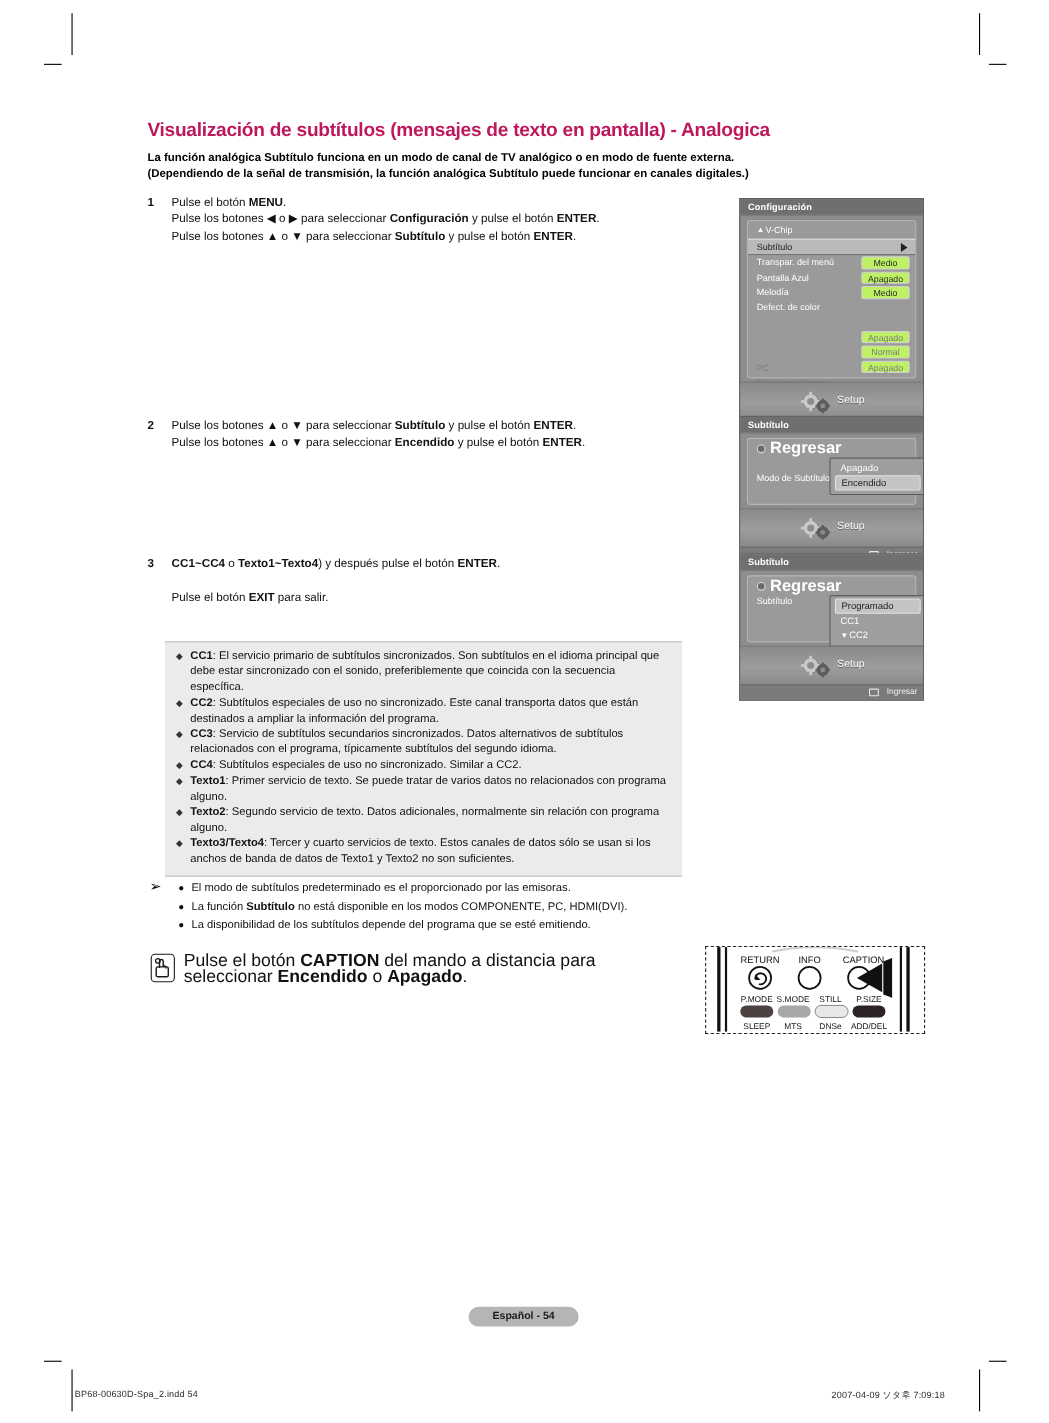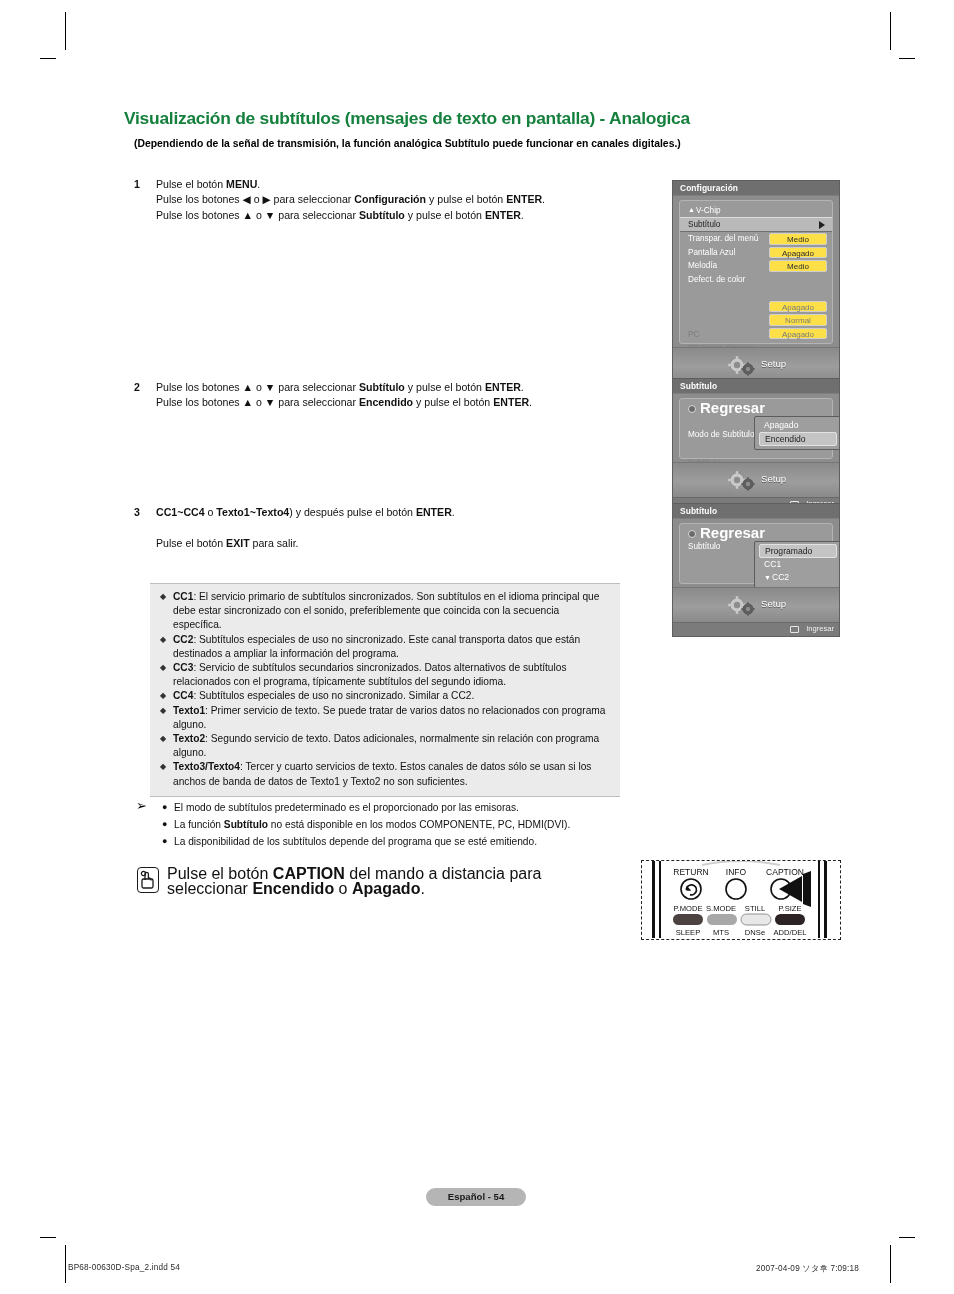--- a/index.html
+++ b/index.html
@@ -25,26 +25,26 @@
   .cm-bl-v { left: 65px;  top: 1245px; width: 1px; height: 38px; }
   .cm-bl-h { left: 40px;  top: 1237px; width: 16px; height: 1px; }
   .cm-br-v { left: 890px; top: 1245px; width: 1px; height: 38px; }
   .cm-br-h { left: 899px; top: 1237px; width: 16px; height: 1px; }
 
   
   .page { position: absolute; left: 0; top: 0; width: 954px; height: 1294px; }
 
   .title {
     position: absolute;
-    left: 124px; top: 108px;
+    left: 134px; top: 108px;
     width: 740px;
     font-size: 17.4px;
     font-weight: bold;
     letter-spacing: -0.25px;
-    color: #15803d;
+    color: #be185d;
   }
 
   .intro {
     position: absolute;
     left: 134px; top: 137px;
     width: 700px;
     font-size: 10.4px;
     font-weight: bold;
     line-height: 14.5px;
     color: #000;
@@ -170,22 +170,22 @@
   .osd-row.sel {
     background: #b9b9b9;
     color: #1d1d1d;
     border-top: 1px solid #dcdcdc;
     border-bottom: 1px solid #6f6f6f;
   }
   .osd-row.sel .lab { color: #1d1d1d; font-weight: normal; }
   .osd-row .val {
     position: absolute;
     right: 5px; top: 1px;
-    width: 58px; height: 11.5px; line-height: 11.5px;
-    background: #fde047;
+    width: 44px; height: 11.5px; line-height: 11.5px;
+    background: #bef264;
     color: #2b2b2b;
     font-size: 8px;
     text-align: center;
     border: 1px solid #cfcfcf;
     border-radius: 2px;
     box-sizing: border-box;
   }
   .osd-row .val.dimv { color: #7a7a7a; }
   .osd-row .rarrow {
     position: absolute; right: 7px; top: 3px;
@@ -322,20 +322,21 @@
 <div class="cropmark cm-bl-v"></div>
 <div class="cropmark cm-bl-h"></div>
 <div class="cropmark cm-br-v"></div>
 <div class="cropmark cm-br-h"></div>
 
 <div class="page">
 
   <div class="title">Visualización de subtítulos (mensajes de texto en pantalla) - Analogica</div>
 
   <div class="intro">
+    <div>La función analógica Subtítulo funciona en un modo de canal de TV analógico o en modo de fuente externa.</div>
     <div>(Dependiendo de la señal de transmisión, la función analógica Subtítulo puede funcionar en canales digitales.)</div>
   </div>
 
   <div class="step" id="step1">
     <span class="num">1</span>
     <div class="body">
         <div>Pulse el botón <b>MENU</b>.</div>
         <div>Pulse los botones ◀ o ▶ para seleccionar <b>Configuración</b> y pulse el botón <b>ENTER</b>.</div>
         <div>Pulse los botones ▲ o ▼ para seleccionar <b>Subtítulo</b> y pulse el botón <b>ENTER</b>.</div>
       </div>

